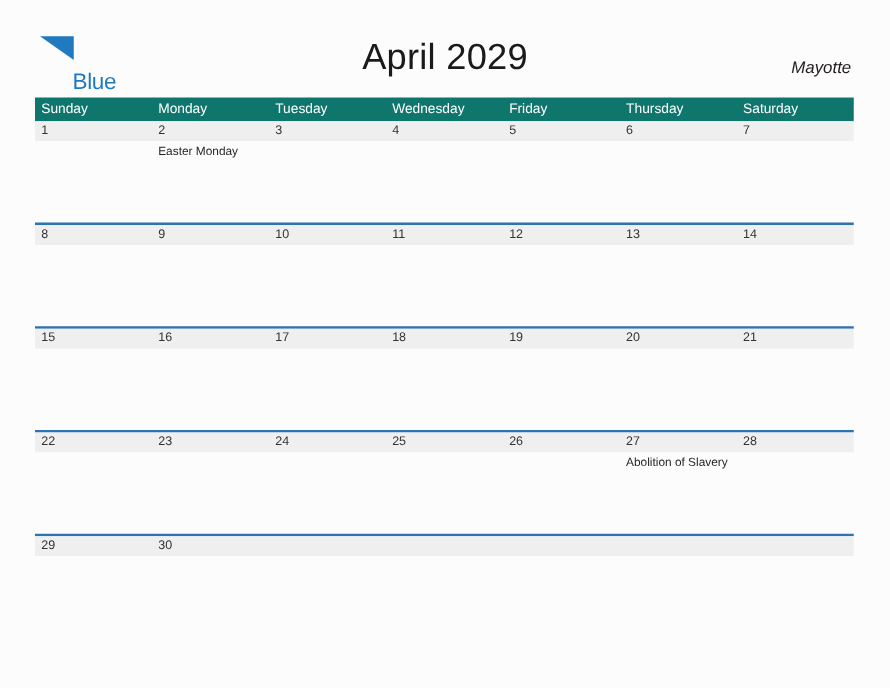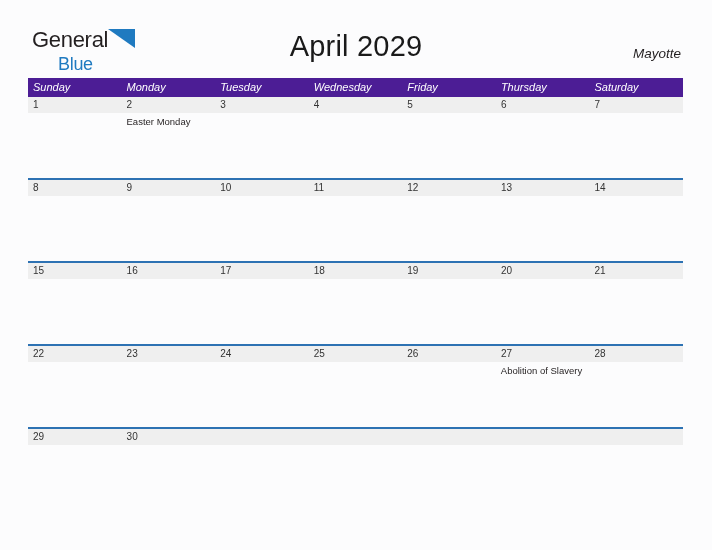--- a/index.html
+++ b/index.html
@@ -75,23 +75,22 @@
   
   .calendar {
     position: absolute;
     left: 28px;
     top: 78px;
     width: 655px;
   }
 
   .weekday-row {
     display: flex;
-    background: #4c1d95;
+    background: #0f766e;
     height: 19px;
-    font-style: italic;
   }
   .weekday-cell {
     flex: 1 1 0;
     color: #ffffff;
     font-size: 11px;
     line-height: 19px;
     padding-left: 5px;
     box-sizing: border-box;
     white-space: nowrap;
     overflow: hidden;
@@ -142,21 +141,21 @@
     line-height: 12px;
     white-space: nowrap;
   }
 </style>
 </head>
 <body>
 
 <div class="page-header">
 
   <div class="brand">
-    <span class="brand-general">General</span><span class="brand-tri"><svg width="30" height="22" viewBox="0 0 30 22">
+    <span class="brand-tri"><svg width="30" height="22" viewBox="0 0 30 22">
           <polygon points="2,1 29,1 29,20" fill="#1f7ac0"></polygon>
         </svg></span>
     <span class="brand-blue">Blue</span>
   </div>
 
   <div class="cal-title">April 2029</div>
 
   <div class="cal-location">Mayotte</div>
 
 </div>

